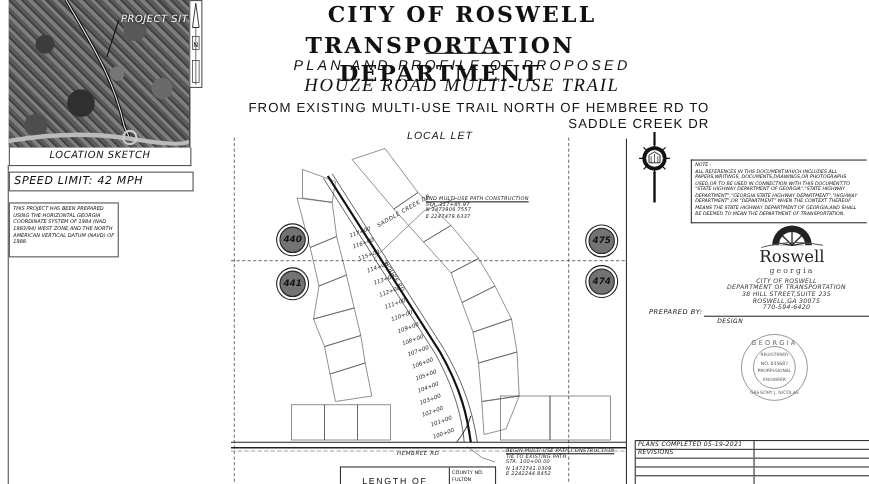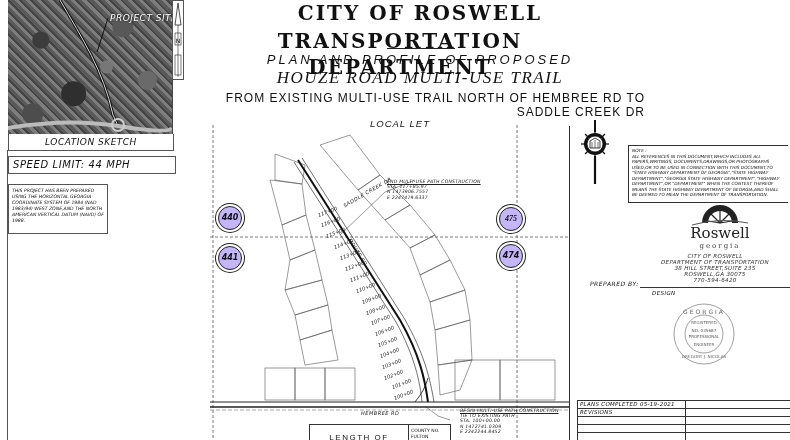--- a/index.html
+++ b/index.html
@@ -56,22 +56,22 @@
   .title-4 { left: 230px; top: 68px; width: 380px; font-size: 17px; font-style: italic; text-align: center; letter-spacing: 1.5px; font-family: Liberation Serif, serif; }
   .title-5 { left: 185px; top: 91px; width: 460px; font-size: 12px; text-align: right; letter-spacing: 1px; font-family: "Liberation Sans", sans-serif; }
   .title-6 { left: 330px; top: 104px; width: 140px; font-size: 9.5px; font-style: italic; text-align: center; letter-spacing: 1px; font-family: "Liberation Sans", sans-serif; margin-top: 14px; }
 
   
   .plan { left: 210px; top: 120px; width: 360px; height: 320px; }
 
   
   .sheet-circle {
     width: 22px; height: 22px; border-radius: 50%; border: 1px solid #222;
-    box-shadow: 0 0 0 2px #fff, 0 0 0 3px #222; background: #c4b5fd;
-    font-size: 8px; font-style: italic; text-align: center; line-height: 22px; font-weight: bold;
+    box-shadow: 0 0 0 2px #fff, 0 0 0 3px #222; background: #737373;
+    font-size: 8px; font-style: italic; text-align: center; line-height: 22px; font-weight: bold; margin-left: 36px;
   }
 
   
   .ref-note {
     left: 628px; top: 145px; width: 160px; height: 58px; border: 1px solid #333; border-right: none;
     font-size: 4.3px; line-height: 5.5px; padding: 2px 3px; text-transform: uppercase; font-style: italic;
     overflow: hidden; box-sizing: border-box;
   }
   .ga-seal { left: 580px; top: 120px; width: 30px; height: 66px; }
 
@@ -126,21 +126,21 @@
     <polygon points="5,2 2,24 8,24" fill="none" stroke="#222" stroke-width="0.8"></polygon>
     <line x1="5" y1="24" x2="5" y2="76" stroke="#222" stroke-width="0.6"></line>
     <rect x="2" y="32" width="6" height="12" fill="none" stroke="#222" stroke-width="0.6"></rect>
     <text x="5" y="42" font-size="6" text-anchor="middle" font-family="DejaVu Sans, sans-serif">N</text>
     <rect x="2" y="54" width="6" height="20" fill="none" stroke="#222" stroke-width="0.6"></rect>
   </svg>
 </div>
 <div class="abs sketch-caption">LOCATION SKETCH</div>
 
 <div class="abs left-rule"></div>
-<div class="abs speed-box">SPEED LIMIT: 44 MPH</div>
+<div class="abs speed-box">SPEED LIMIT: 42 MPH</div>
 <div class="abs datum-note">THIS PROJECT HAS BEEN PREPARED USING THE HORIZONTAL GEORGIA COORDINATE SYSTEM OF 1984 (NAD 1983/94) WEST ZONE,AND THE NORTH AMERICAN VERTICAL DATUM (NAVD) OF 1988.</div>
 
 <div class="abs title-1">CITY OF ROSWELL</div>
 <div class="abs title-2">TRANSPORTATION DEPARTMENT</div>
 <div class="abs title-underline"></div>
 <div class="abs title-3">PLAN AND PROFILE OF PROPOSED</div>
 <div class="abs title-4">HOUZE ROAD MULTI-USE TRAIL</div>
 <div class="abs title-5">FROM EXISTING MULTI-USE TRAIL NORTH OF HEMBREE RD TO SADDLE CREEK DR</div>
 <div class="abs title-6">LOCAL LET</div>
 
@@ -183,21 +183,21 @@
     <line x1="0" y1="290" x2="360" y2="290" stroke="#555" stroke-width="0.5" stroke-dasharray="4,2"></line>
 
     <polyline points="130,115 175,72 205,60" stroke="#333" stroke-width="0.5" fill="none"></polyline>
     <polyline points="215,286 228,296 240,300" stroke="#333" stroke-width="0.5" fill="none"></polyline>
     <path d="M205 282 Q 215 270, 218 258" stroke="#111" stroke-width="0.8" fill="none"></path>
   </svg>
 </div>
 
 <div class="abs sheet-circle" style="left:218px;top:206px;">440</div>
 <div class="abs sheet-circle" style="left:218px;top:246px;">441</div>
-<div class="abs sheet-circle" style="left:499px;top:207px;font-family:Liberation Serif, serif;">475</div>
+<div class="abs sheet-circle" style="left:499px;top:207px;">475</div>
 <div class="abs sheet-circle" style="left:499px;top:244px;">474</div>
 
 <div class="abs station" style="left:318px;top:212px;">117+00</div>
 <div class="abs station" style="left:321px;top:222px;">116+00</div>
 <div class="abs station" style="left:326px;top:233px;">115+00</div>
 <div class="abs station" style="left:334px;top:244px;">114+00</div>
 <div class="abs station" style="left:340px;top:255px;">113+00</div>
 <div class="abs station" style="left:345px;top:266px;">112+00</div>
 <div class="abs station" style="left:350px;top:277px;">111+00</div>
 <div class="abs station" style="left:356px;top:288px;">110+00</div>

